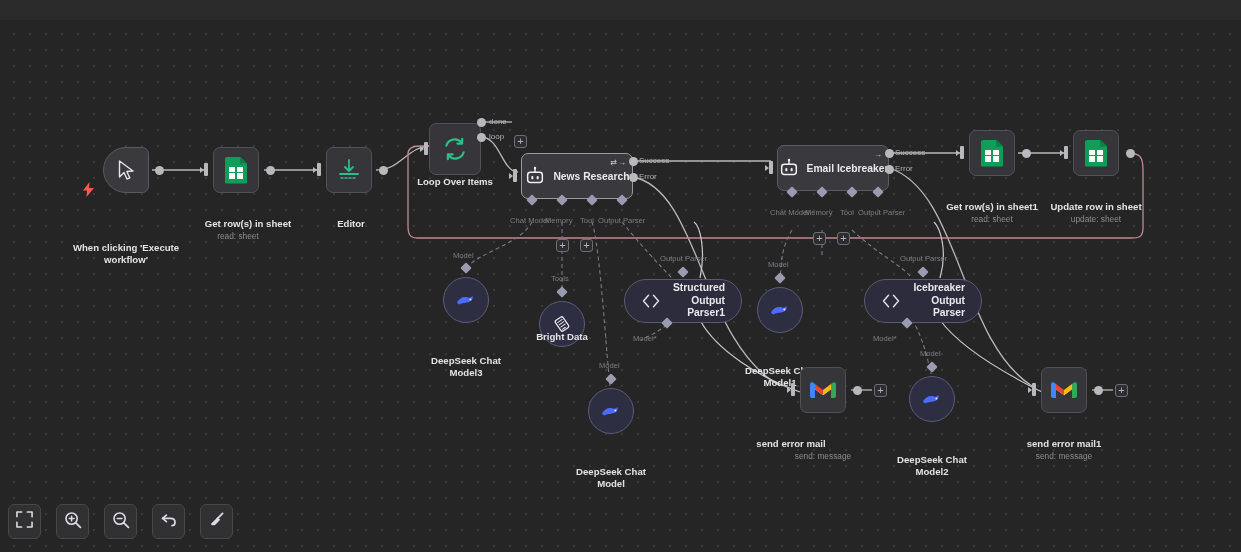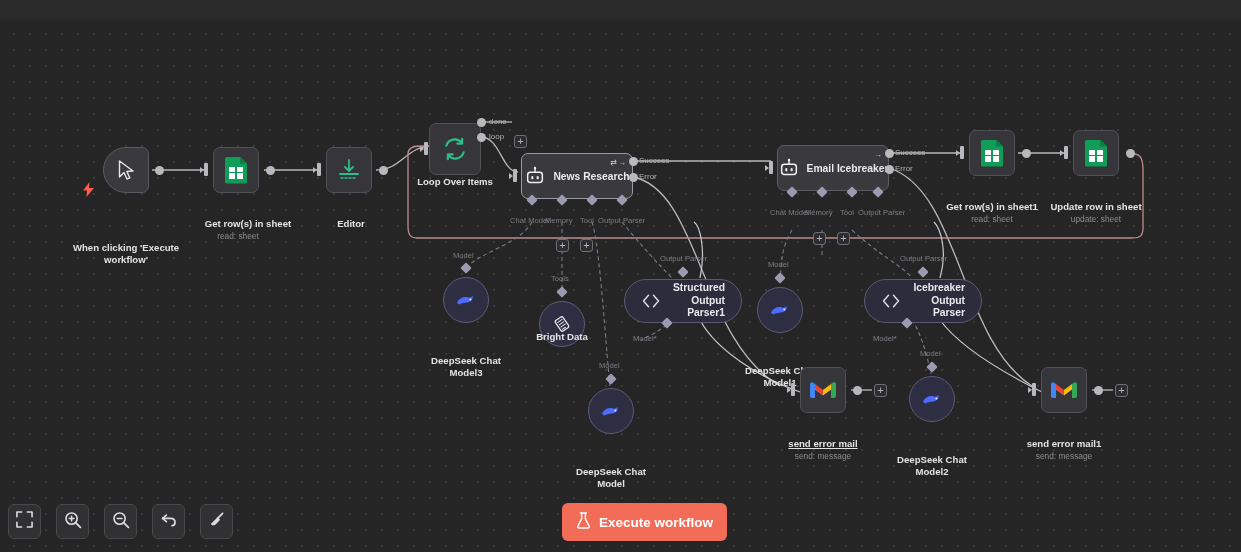--- a/index.html
+++ b/index.html
@@ -490,21 +490,21 @@
             <path d="M0 4.2 C0 2.6 1.6 1.6 2.9 2.5 L5 4 L5 18 L2 18 C0.9 18 0 17.1 0 16 Z" fill="#4285f4"></path>
             <path d="M26 4.2 C26 2.6 24.4 1.6 23.1 2.5 L21 4 L21 18 L24 18 C25.1 18 26 17.1 26 16 Z" fill="#34a853"></path>
             <path d="M5 4 L13 10 L13 15.2 L5 9.2 Z" fill="#ea4335"></path>
             <path d="M21 4 L13 10 L13 15.2 L21 9.2 Z" fill="#fbbc04"></path>
           </svg>
         </span>
       </div>
       <div class="inport" style="left:791px;top:363px;"></div>
       <div class="port" style="left:853px;top:365.5px;"></div>
       <div class="plus" style="left:874px;top:363.5px;">+</div>
-      <div class="lbl" style="left:761px;top:418px;width:124px;text-decoration:underline;">send error mail</div>
+      <div class="lbl" style="left:729px;top:418px;width:124px;">send error mail</div>
       <div class="sub" style="left:761px;top:431px;width:124px;">send: message</div>
     </div>
 
     <div class="node">
       <div class="diamond" style="left:928px;top:343px;"></div>
       <div class="conlbl" style="left:920px;top:329px;">Model</div>
       <div class="circ" style="left:909px;top:356px;">
         <span class="ds-ic">
           <svg width="24" height="24" viewBox="0 0 24 24">
             <path d="M3 14.5 C5 10 10 8 14 9.5 C16 10.2 17.6 9.4 18.6 7.8 C19.2 10.6 18 12.8 15.6 13.8 C12 15.4 7.6 14.6 5.4 16.6 C4.4 16 3.6 15.4 3 14.5 Z" fill="#4d6bfe"></path>
@@ -573,23 +573,14 @@
     <div class="tbtn">
       <span>
         <svg width="18" height="18" viewBox="0 0 18 18">
           <path d="M14.6 2.4 L9.4 7.6" stroke="#dcdce0" stroke-width="1.8" stroke-linecap="round"></path>
           <path d="M9.6 6.2 L12.2 8.8 L7.6 13.4 C6.4 14.6 4.4 14.6 3.2 13.4 L2.8 13 Z" fill="#dcdce0"></path>
         </svg>
       </span>
     </div>
   </div>
 
-  <button id="execbtn">
-    <span>
-      <svg width="15" height="17" viewBox="0 0 16 18">
-        <path d="M6 1 L6 7 L2 15.2 C1.5 16.3 2.2 17 3.3 17 L12.7 17 C13.8 17 14.5 16.3 14 15.2 L10 7 L10 1" stroke="#ffffff" stroke-width="1.5" fill="none" stroke-linecap="round" stroke-linejoin="round"></path>
-        <path d="M4.8 1 L11.2 1" stroke="#ffffff" stroke-width="1.5" stroke-linecap="round"></path>
-      </svg>
-    </span>
-    <span>Execute workflow</span>
-  </button>
 
 </div>
 
 </body></html>

